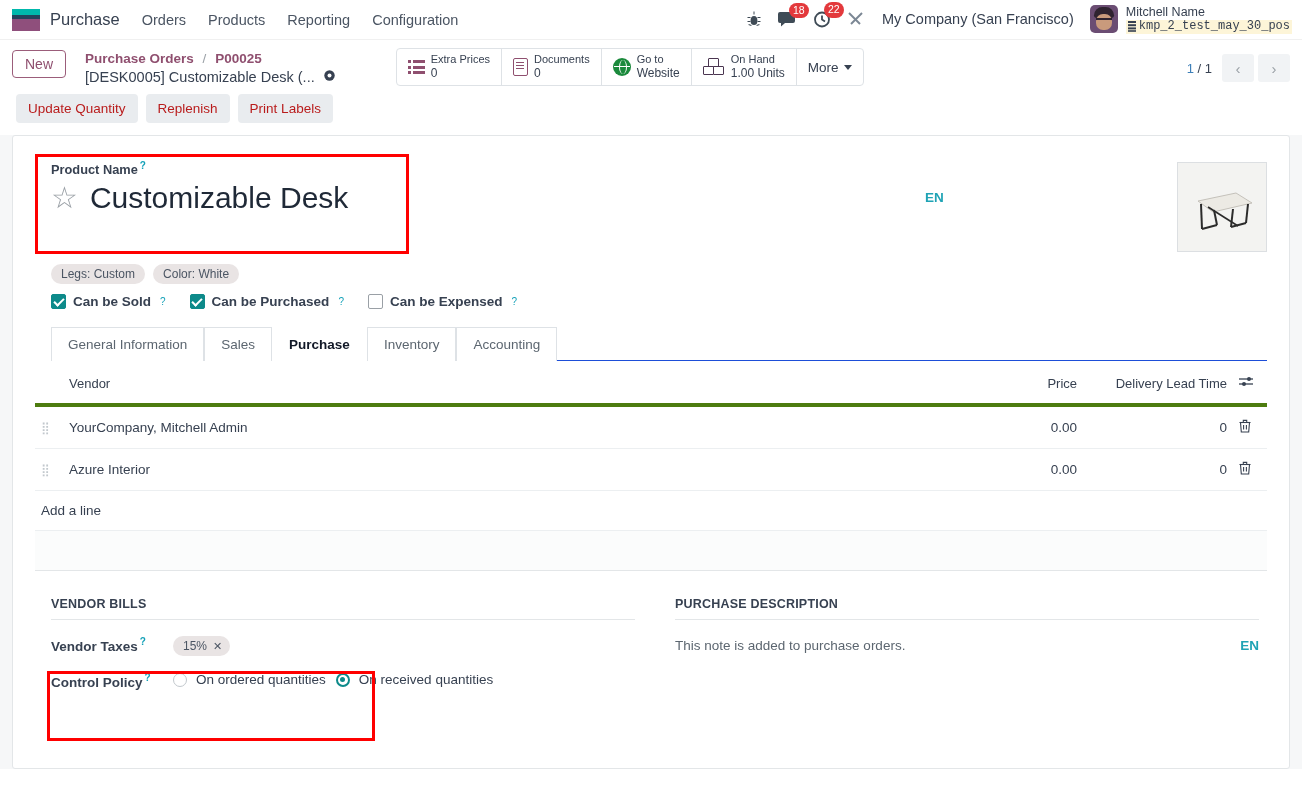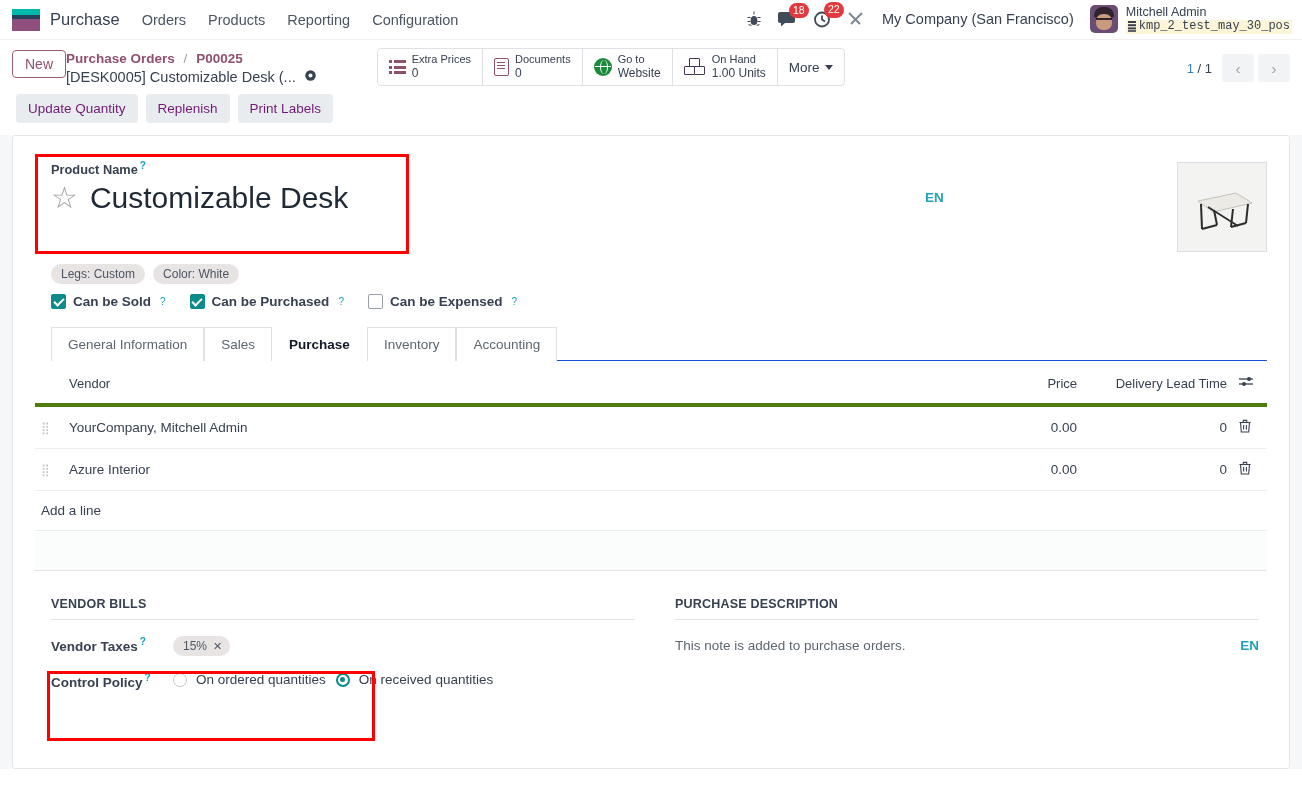--- a/index.html
+++ b/index.html
@@ -122,21 +122,21 @@
     color: #8f4f6f;
     background: #fff;
     font-size: 14px;
     padding: 5px 12px;
     border-radius: 4px;
     cursor: pointer;
     white-space: nowrap;
     margin-top: 2px;
   }
   .breadcrumb-wrap {
-    margin-left: 0;
+    margin-left: 19px;
     display: flex; flex-direction: column;
     line-height: 1.35;
     padding-top: 2px;
   }
   .bc-top { font-size: 13.5px; white-space: nowrap; }
   .bc-link { color: #8f4f6f; font-weight: bold; cursor: pointer; }
   .bc-sep { color: #9aa0a6; margin: 0 5px; }
   .bc-id { color: #8f4f6f; font-weight: bold; cursor: pointer; }
   .bc-bottom {
     font-size: 14.5px;
@@ -206,21 +206,21 @@
   .action-row {
     padding: 4px 12px 12px 16px;
     display: flex; gap: 8px;
     background: #fff;
   }
   .act-btn {
     background: #e9ecef;
     border: none;
     border-radius: 4px;
     font-size: 13.5px;
-    color: #701a75;
+    color: #b91c1c;
     padding: 7px 12px;
     cursor: pointer;
     white-space: nowrap;
   }
 
   
   .sheet-area { background: #f6f7f8; padding: 0 12px 0 12px; height: 634px; }
   .sheet {
     background: #fff;
     border: 1px solid #e3e6e8;
@@ -454,21 +454,21 @@
       </g>
         </svg>
     </div>
     <div class="company-name">My Company (San Francisco)</div>
     <div class="avatar">
       <div class="hair"></div>
         <div class="face"></div>
         <div class="glass"></div>
     </div>
     <div class="user-block">
-      <div class="user-name">Mitchell Admin</div>
+      <div class="user-name">Mitchell Name</div>
       <div class="user-db">
         <svg width="8" height="11" viewBox="0 0 8 11">
             <g fill="#374151">
           <rect x="0" y="0" width="8" height="2"></rect>
               <rect x="0" y="3.2" width="8" height="2"></rect>
           <rect x="0" y="6.4" width="8" height="2"></rect>
               <rect x="0" y="9.2" width="8" height="1.6"></rect>
         </g>
           </svg>
         <span>kmp_2_test_may_30_pos</span>

